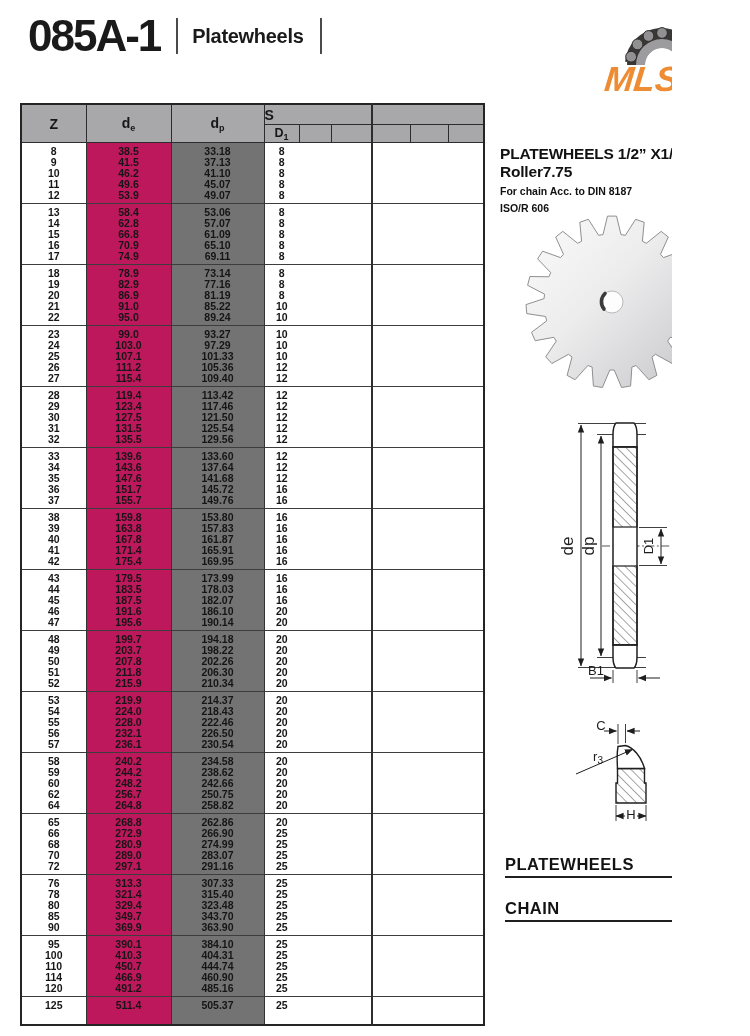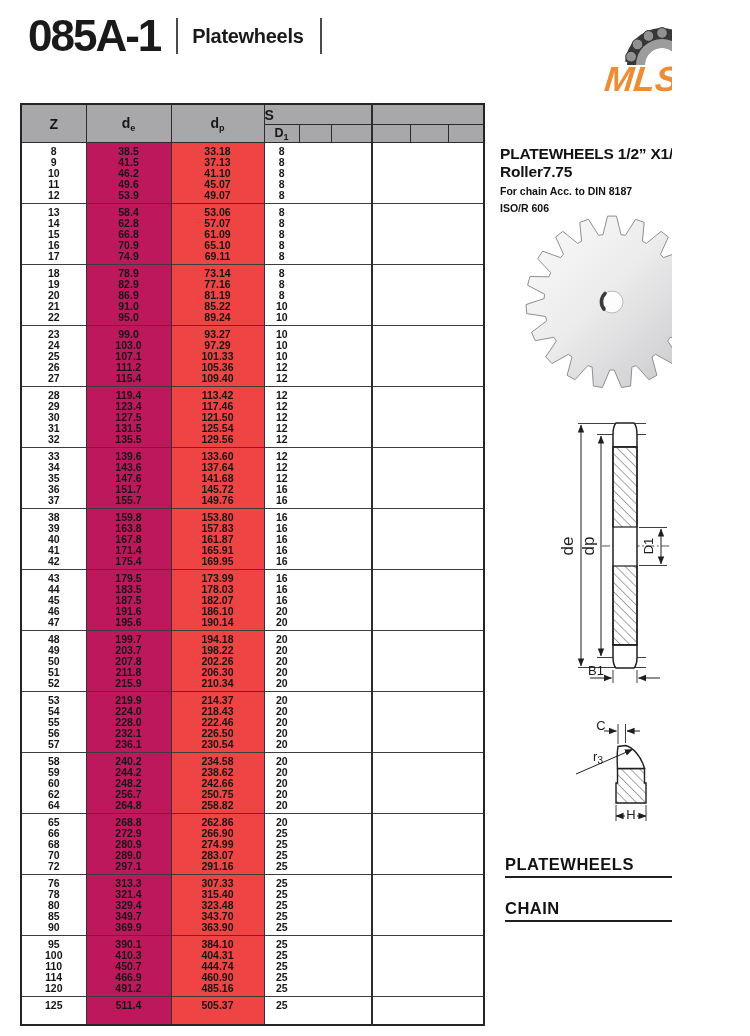--- a/index.html
+++ b/index.html
@@ -28,21 +28,21 @@
       font-size:14px;color:#161616;height:19px;}
   table.sizes thead tr.r2 th{height:17px;font-size:12.5px;}
   th.s-head{text-align:left;padding-left:11px;font-size:14px;}
   .thick-r{border-right-width:2.6px !important;}
   table.sizes sub{font-size:9px;vertical-align:-3px;font-weight:700;}
   table.sizes tbody td{font-size:10.5px;line-height:11px;text-align:center;
       vertical-align:top;padding:3px 0 2px 0;white-space:pre-line;
       border-top:1.4px solid #3d3d3d;color:#151515;}
   td.c-z{border-right:1.4px solid #333;}
   td.c-de{background:#be185d;border-right:1.4px solid #333;}
-  td.c-dp{background:#ef4444;border-right:1.4px solid #333;}
+  td.c-dp{background:#737373;border-right:1.4px solid #333;}
   td.c-d1{border-right:none;}
   td.c-mid{border-top-color:#a6a6a8;border-right:2.2px solid #2e2e2e;}
   td.c-right{border-top-color:#a6a6a8;}
   table.sizes tbody tr:last-child td{padding-bottom:13px;}
 
   
   .prod{position:absolute;left:500px;top:145px;width:250px;}
   .prod .h{font-size:15.5px;font-weight:700;letter-spacing:-0.2px;color:#111;}
   .prod .n{font-size:10.5px;font-weight:700;margin-top:4px;line-height:13px;color:#111;}
   .photo{position:absolute;left:524px;top:212px;}

